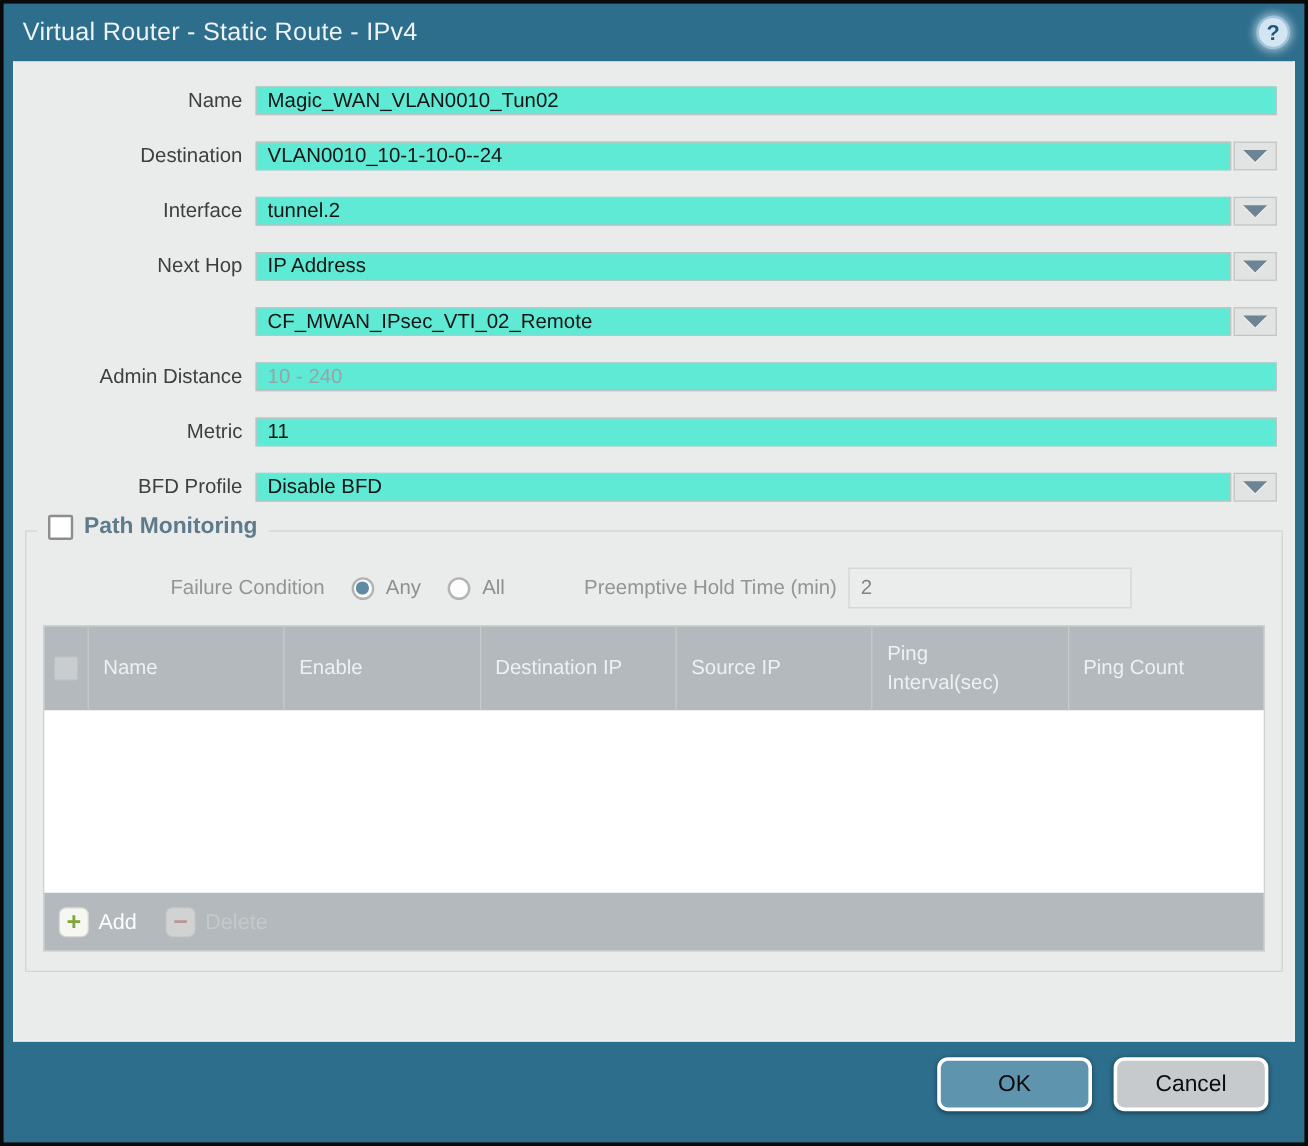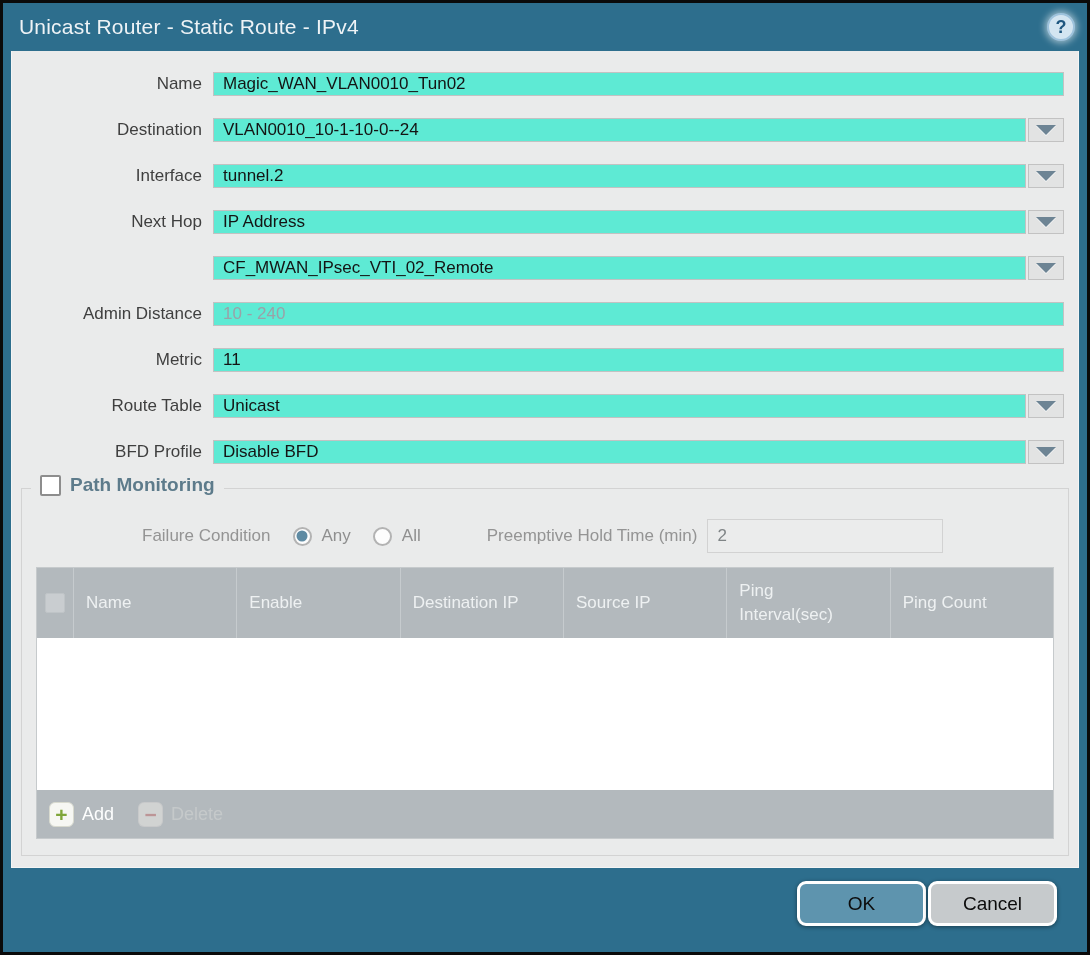--- a/index.html
+++ b/index.html
@@ -63,34 +63,34 @@
   .tool-btn { display:flex; align-items:center; gap:8px; cursor:pointer; }
   .tool-icon { width:25px; height:25px; border-radius:6px; background:#f6f7f3; border:1px solid #d8dacf;
                display:flex; align-items:center; justify-content:center; font-size:21px; font-weight:bold; line-height:1; }
   .add-glyph { color:#7fa63a; }
   .tool-lbl { color:#fdfefe; font-size:18px; }
   .tool-btn.disabled { cursor:default; }
   .tool-btn.disabled .tool-icon { background:#dcdcda; border-color:#cccc; color:#c08a8a; opacity:.75; }
   .tool-btn.disabled .tool-lbl { color:#c5c9ca; }
 
   
-  .footer { flex:0 0 84px; display:flex; justify-content:flex-end; gap:2px; padding:13px 30px 0 0; }
+  .footer { flex:0 0 84px; display:flex; justify-content:flex-end; gap:18px; padding:13px 30px 0 0; }
   .btn { width:129px; height:45px; border-radius:9px; border:3px solid #fff; font-size:19px;
          color:#0c0c0c; display:flex; align-items:center; justify-content:center; cursor:pointer;
          box-shadow:0 1px 4px rgba(0,0,0,.45); font-family:"Liberation Sans","DejaVu Sans",sans-serif; }
   .btn-ok { background:#5e94ae; }
   .btn-cancel { background:#c6cacc; }
 </style>
 </head>
 <body>
 
 <div class="dialog">
 
   <div class="titlebar">
-    <div class="title">Unicast Router - Static Route - IPv4</div>
+    <div class="title">Virtual Router - Static Route - IPv4</div>
     <div class="help-btn">?</div>
   </div>
 
   <div class="content">
 
     <div class="row">
       <div class="lbl">Name</div>
       <div class="fieldwrap">
         <input class="txt" type="text" value="Magic_WAN_VLAN0010_Tun02" style="">
       </div>
@@ -143,29 +143,20 @@
       </div>
     </div>
 
     <div class="row">
       <div class="lbl">Metric</div>
       <div class="fieldwrap">
         <input class="txt" type="text" value="11" style="">
       </div>
     </div>
 
-    <div class="row">
-      <div class="lbl">Route Table</div>
-      <div class="fieldwrap">
-        <input class="txt" type="text" value="Unicast" style="">
-        <div class="dd-btn">
-          <div class="dd-arrow"></div>
-        </div>
-      </div>
-    </div>
 
     <div class="row">
       <div class="lbl">BFD Profile</div>
       <div class="fieldwrap">
         <input class="txt" type="text" value="Disable BFD" style="">
         <div class="dd-btn">
           <div class="dd-arrow"></div>
         </div>
       </div>
     </div>

